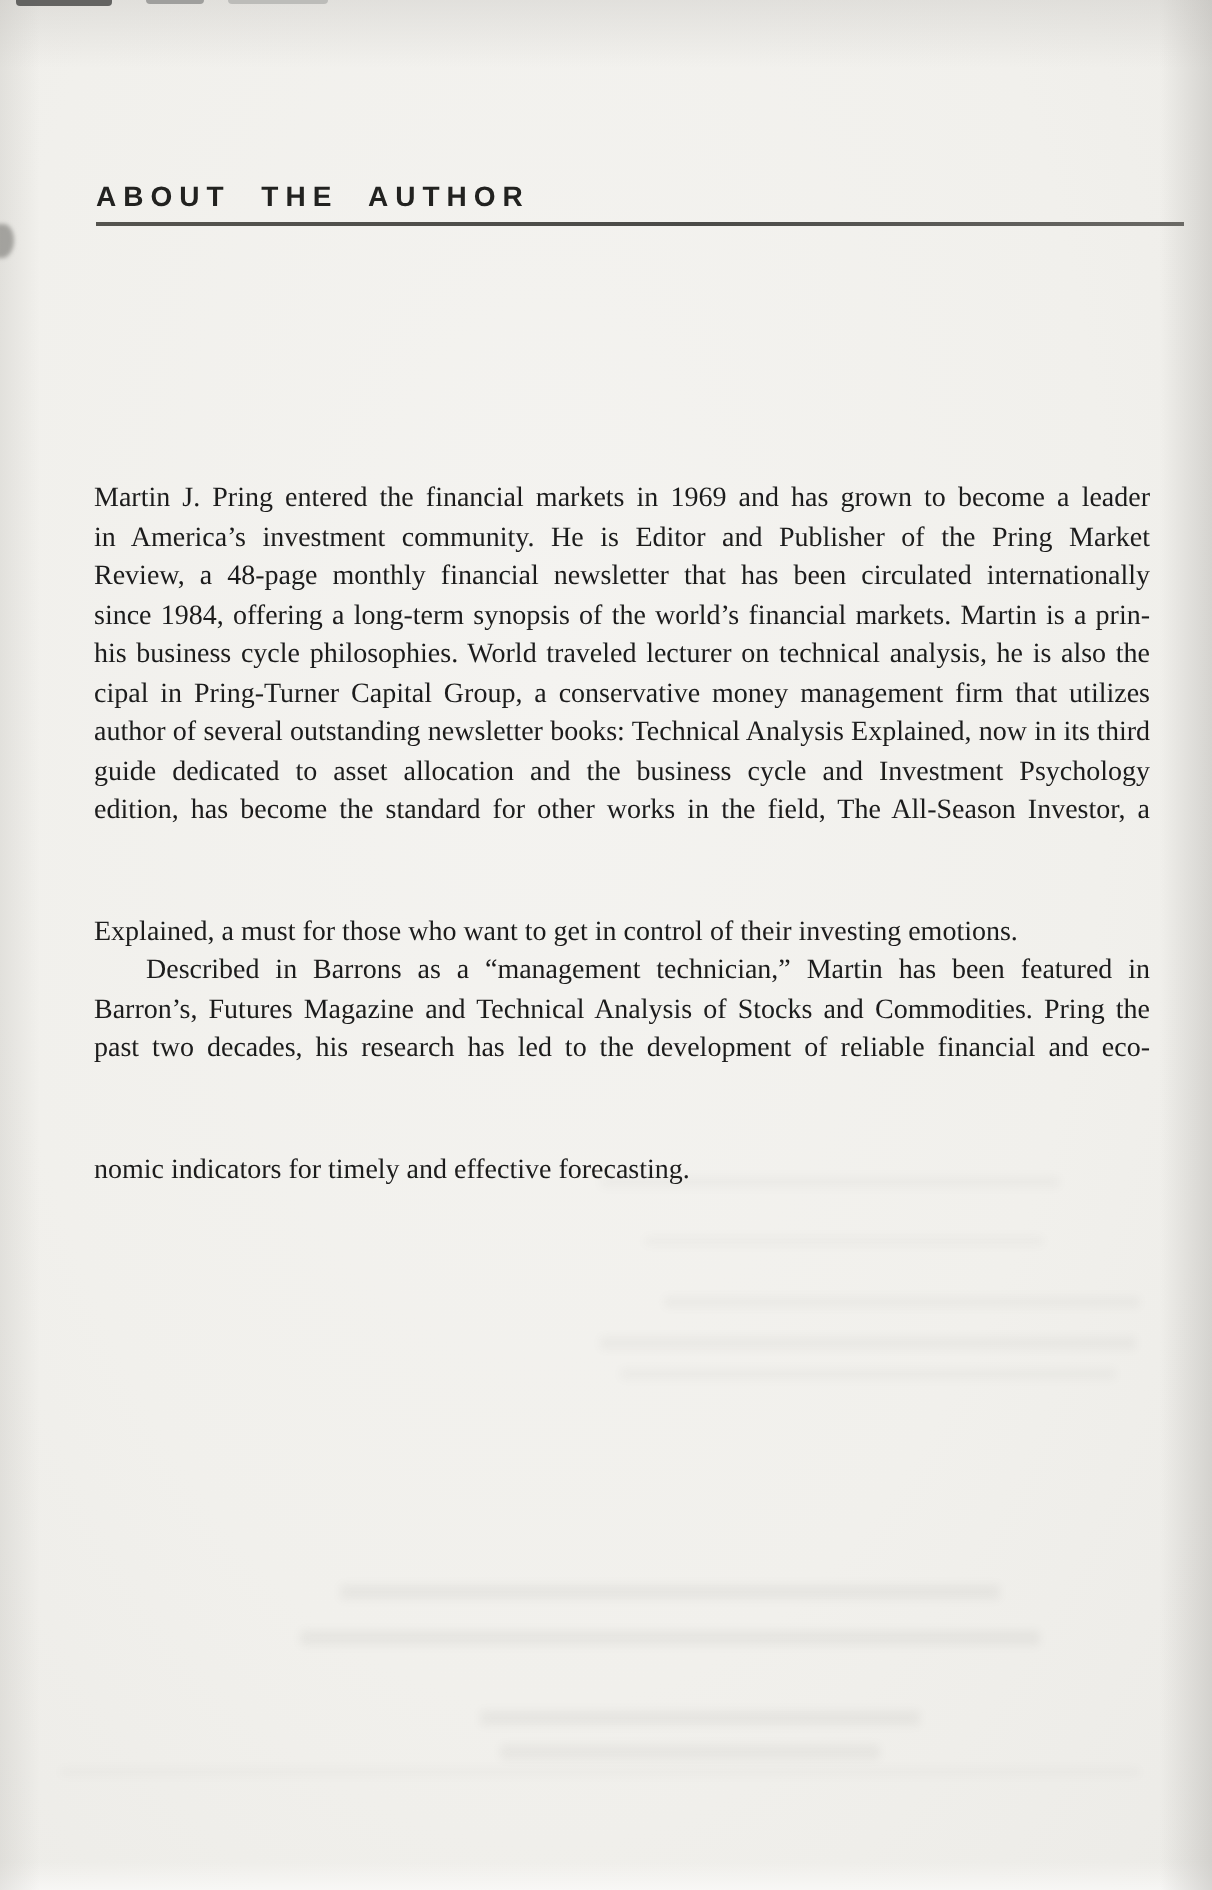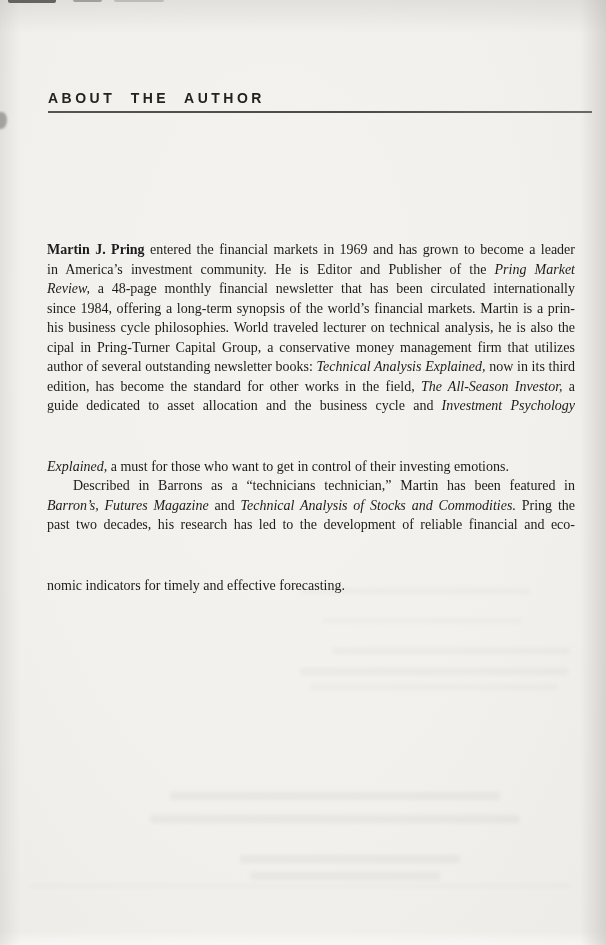--- a/index.html
+++ b/index.html
@@ -51,22 +51,22 @@
   }
   .line {
     text-align: justify;
     -moz-text-align-last: justify;
     text-align-last: justify;
     font-size: 14px; line-height: 19.5px; height: 19.5px;
     overflow: hidden; white-space: normal;
   }
   .line.last { text-align-last: left; margin-top: 41px; -moz-text-align-last: left; }
   .line.indent { text-indent: 26px; }
-  .it { font-style: italic; }
-  .bd { font-weight: bold; }
+  .it { }
+  .bd { font-weight: normal; }
 
   
   .ghost {
     position: absolute; background: #6f6e6a; filter: blur(2px);
     border-radius: 2px; pointer-events: none;
   }
   .g1  { left: 300px; top: 588px; width: 230px; height: 6px; opacity: .045; }
   .g2  { left: 322px; top: 618px; width: 200px; height: 5px; opacity: .04;  }
   .g3  { left: 332px; top: 648px; width: 238px; height: 6px; opacity: .05;  }
   .g4  { left: 300px; top: 668px; width: 268px; height: 7px; opacity: .055; }
@@ -92,26 +92,26 @@
 
   <div class="body-text">
       <div>
         <div class="line"><span class="bd">Martin J. Pring</span><span> entered the financial markets in 1969 and has grown to become a leader</span></div>
         <div class="line"><span>in America’s investment community. He is Editor and Publisher of the </span><span class="it">Pring Market</span></div>
         <div class="line"><span class="it">Review,</span><span> a 48-page monthly financial newsletter that has been circulated internationally</span></div>
         <div class="line"><span>since 1984, offering a long-term synopsis of the world’s financial markets. Martin is a prin-</span></div>
         <div class="line"><span>his business cycle philosophies. World traveled lecturer on technical analysis, he is also the</span></div>
         <div class="line"><span>cipal in Pring-Turner Capital Group, a conservative money management firm that utilizes</span></div>
         <div class="line"><span>author of several outstanding newsletter books: </span><span class="it">Technical Analysis Explained,</span><span> now in its third</span></div>
+        <div class="line"><span>guide dedicated to asset allocation and the business cycle and </span><span class="it">Investment Psychology</span></div>
         <div class="line"><span>edition, has become the standard for other works in the field, </span><span class="it">The All-Season Investor,</span><span> a</span></div>
-        <div class="line"><span>guide dedicated to asset allocation and the business cycle and </span><span class="it">Investment Psychology</span></div>
         <div class="line last"><span class="it">Explained,</span><span> a must for those who want to get in control of their investing emotions.</span></div>
       </div>
       <div>
-        <div class="line indent"><span>Described in Barrons as a “technicians technician,” Martin has been featured in</span></div>
+        <div class="line indent"><span>Described in Barrons as a “management technician,” Martin has been featured in</span></div>
         <div class="line"><span class="it">Barron’s, Futures Magazine</span><span> and </span><span class="it">Technical Analysis of Stocks and Commodities.</span><span> Pring the</span></div>
         <div class="line"><span>past two decades, his research has led to the development of reliable financial and eco-</span></div>
         <div class="line last"><span>nomic indicators for timely and effective forecasting.</span></div>
       </div>
     </div>
 
   <div class="ghost g1"></div>
   <div class="ghost g2"></div>
   <div class="ghost g3"></div>
   <div class="ghost g4"></div>

